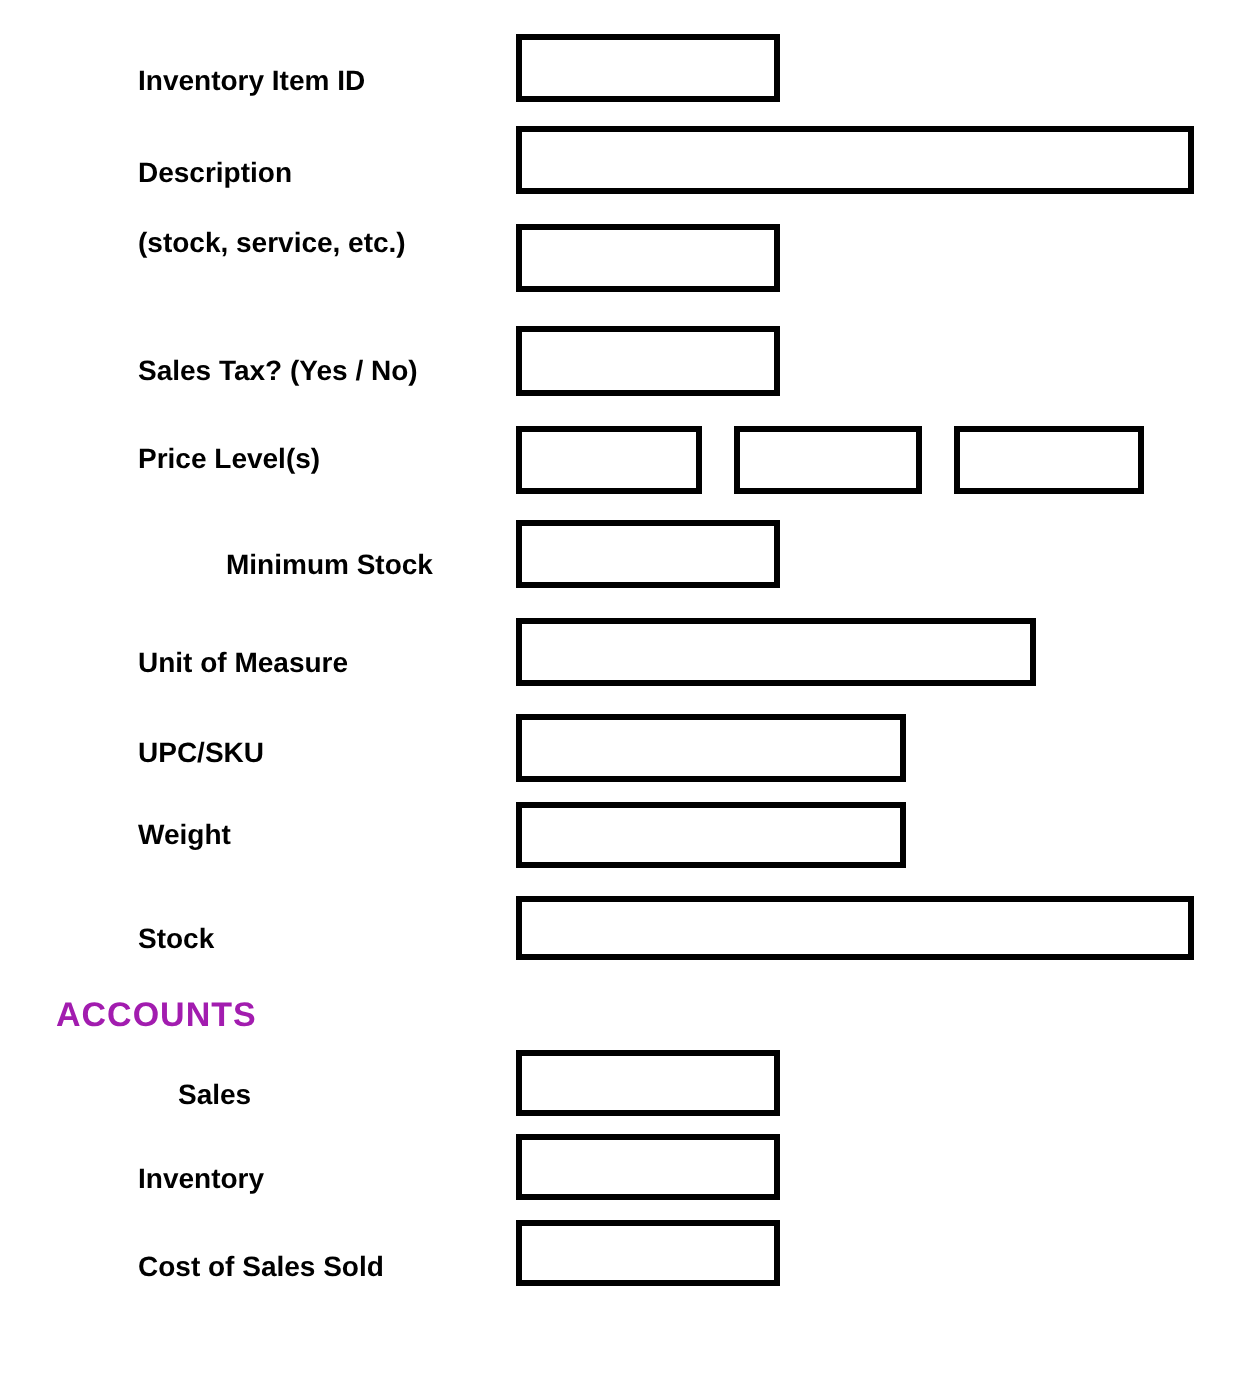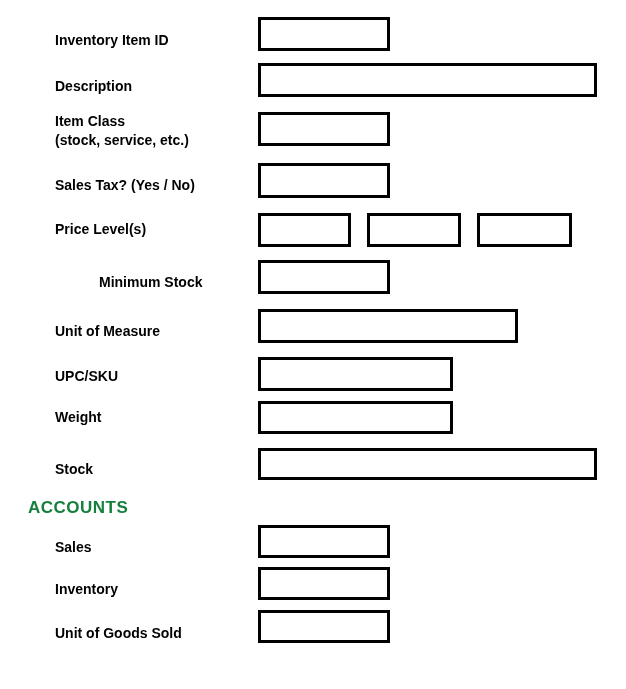--- a/index.html
+++ b/index.html
@@ -11,57 +11,56 @@
     position: relative;
     width: 626px;
     height: 689px;
     background: #ffffff;
     font-family: "Liberation Sans", sans-serif;
     color: #000000;
     overflow: hidden;
   }
   .label {
     position: absolute;
-    left: 55px;
+    left: 69px;
     font-size: 14px;
     font-weight: bold;
     line-height: 19px;
     white-space: nowrap;
     color: #000000;
   }
   .label .sub { display: block; }
   .box {
     position: absolute;
     box-sizing: border-box;
     border: 3px solid #000000;
     background: #ffffff;
   }
   .section-heading {
     position: absolute;
     left: 28px;
     font-size: 17px;
     font-weight: bold;
     letter-spacing: 0.5px;
-    color: #15803d;
+    color: #a21caf;
     white-space: nowrap;
   }
 </style>
 </head>
 <body>
 
 <div class="page">
 
   <div class="label" style="top:31px;">Inventory Item ID</div>
   <div class="box" style="left:258px; top:17px; width:132px; height:34px;"></div>
 
   <div class="label" style="top:77px;">Description</div>
   <div class="box" style="left:258px; top:63px; width:339px; height:34px;"></div>
 
   <div class="label" style="top:112px;">
-    <span class="sub">Item Class</span>
     <span class="sub">(stock, service, etc.)</span>
   </div>
   <div class="box" style="left:258px; top:112px; width:132px; height:34px;"></div>
 
   <div class="label" style="top:176px;text-align:center;">Sales Tax? (Yes / No)</div>
   <div class="box" style="left:258px; top:163px; width:132px; height:35px;"></div>
 
   <div class="label" style="top:220px;text-align:center;">Price Level(s)</div>
   <div class="box" style="left:258px; top:213px; width:93px; height:34px;"></div>
   <div class="box" style="left:367px; top:213px; width:94px; height:34px;"></div>
@@ -77,22 +76,22 @@
   <div class="box" style="left:258px; top:357px; width:195px; height:34px;"></div>
 
   <div class="label" style="top:408px;">Weight</div>
   <div class="box" style="left:258px; top:401px; width:195px; height:33px;"></div>
 
   <div class="label" style="top:460px;">Stock</div>
   <div class="box" style="left:258px; top:448px; width:339px; height:32px;"></div>
 
   <div class="section-heading" style="top:498px;">ACCOUNTS</div>
 
-  <div class="label" style="top:538px;">Sales</div>
+  <div class="label" style="top:538px;margin-left:20px;">Sales</div>
   <div class="box" style="left:258px; top:525px; width:132px; height:33px;"></div>
 
   <div class="label" style="top:580px;">Inventory</div>
   <div class="box" style="left:258px; top:567px; width:132px; height:33px;"></div>
 
-  <div class="label" style="top:624px;">Unit of Goods Sold</div>
+  <div class="label" style="top:624px;">Cost of Sales Sold</div>
   <div class="box" style="left:258px; top:610px; width:132px; height:33px;"></div>
 
 </div>
 
 </body></html>

